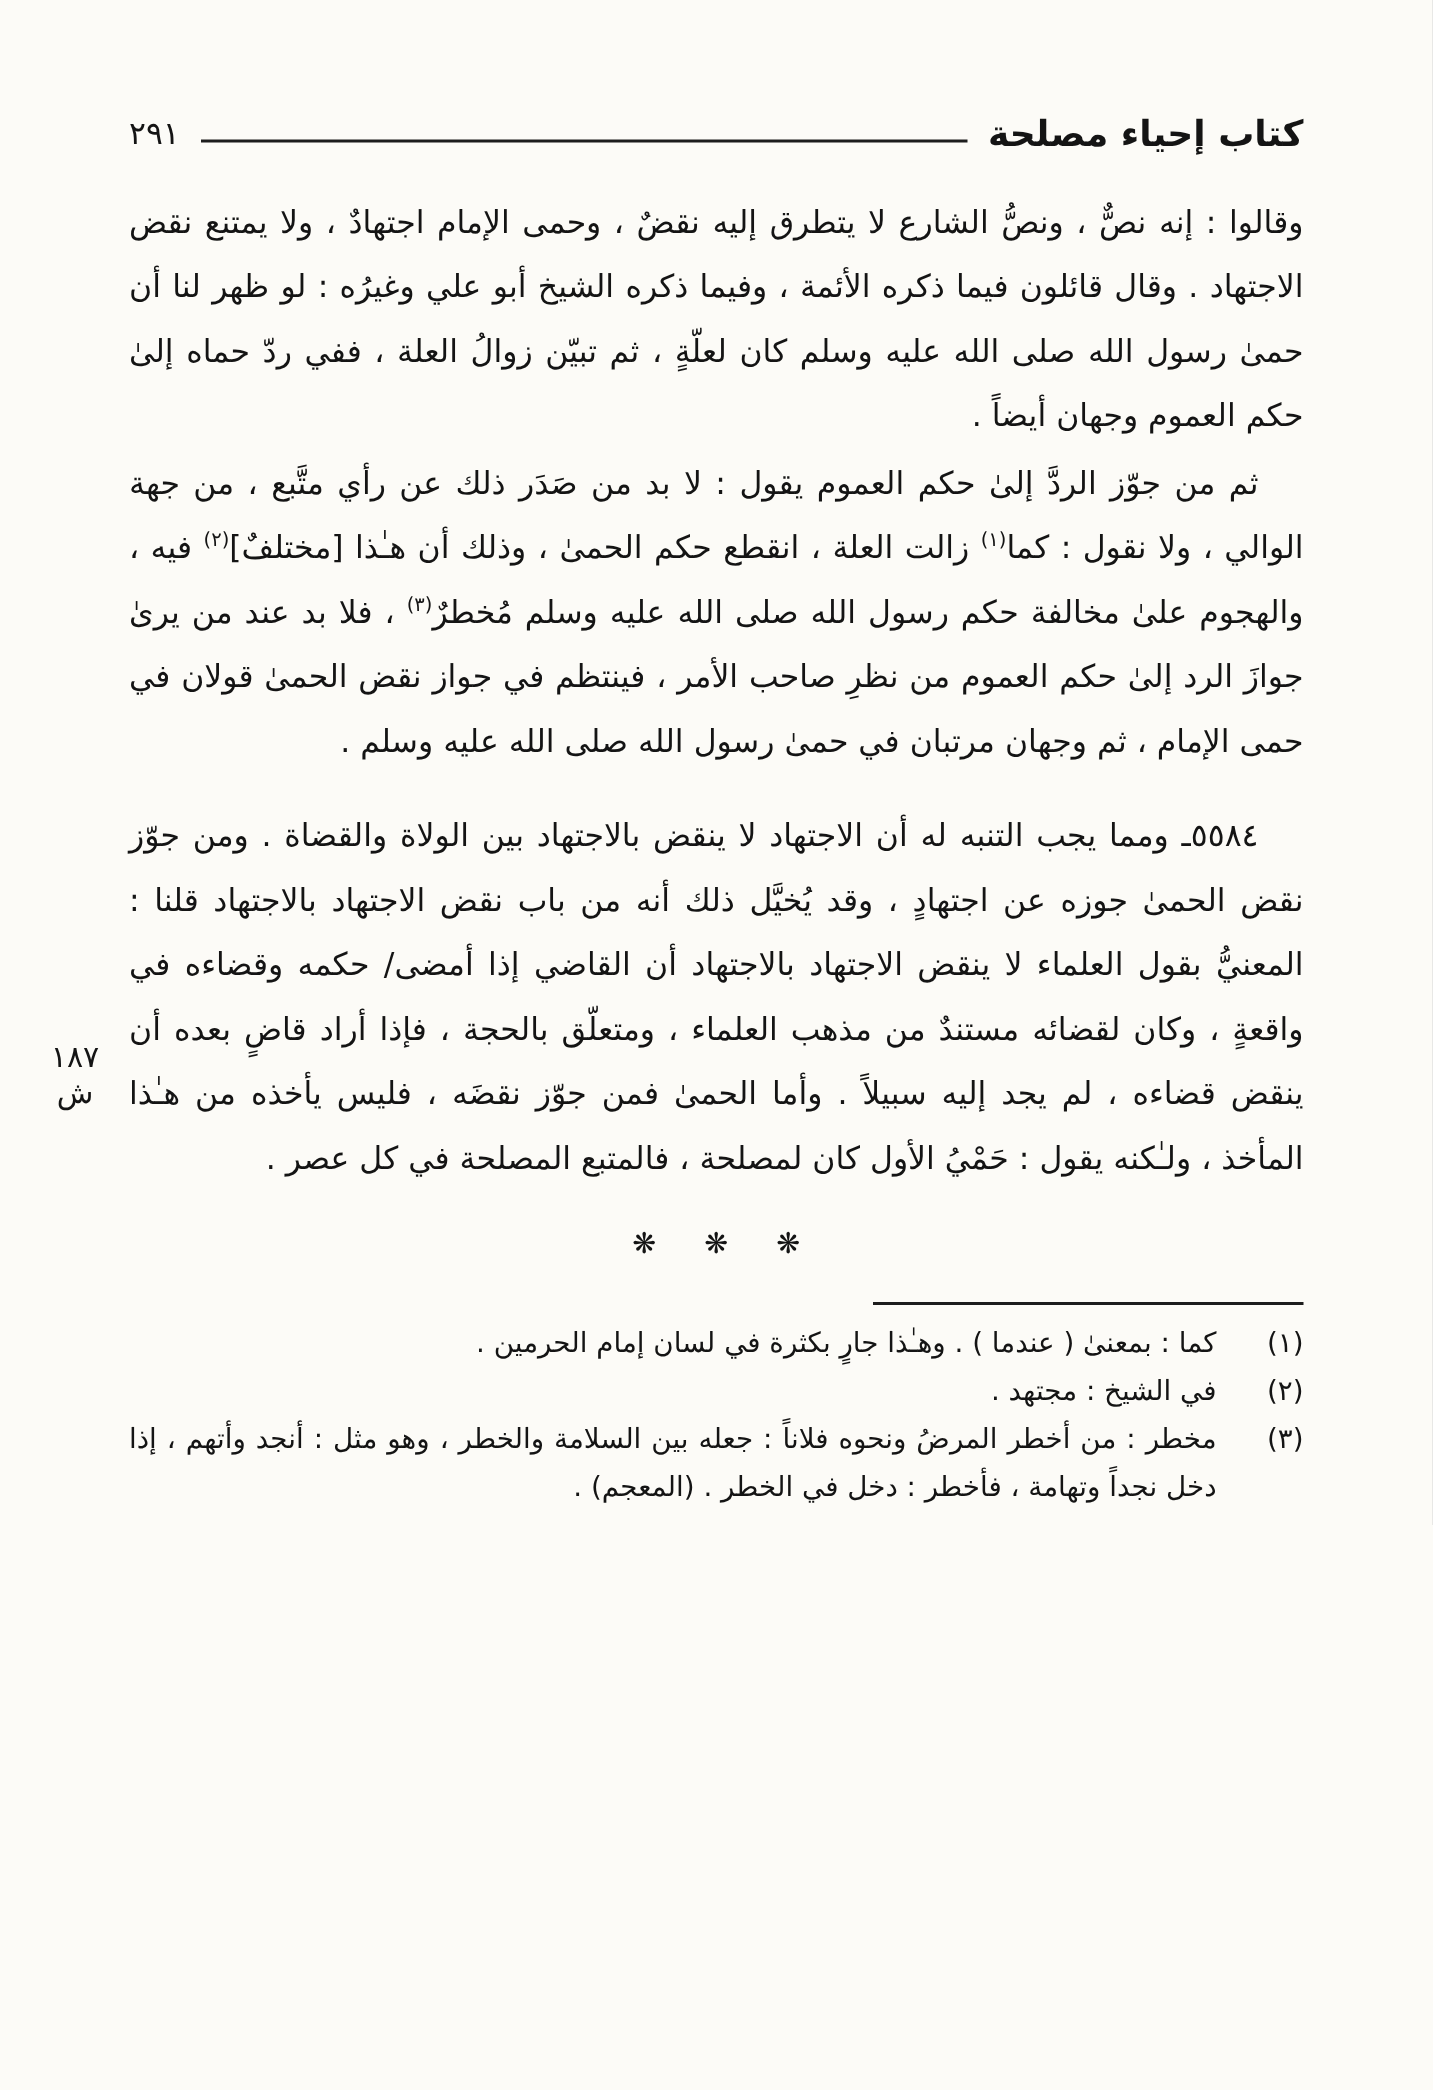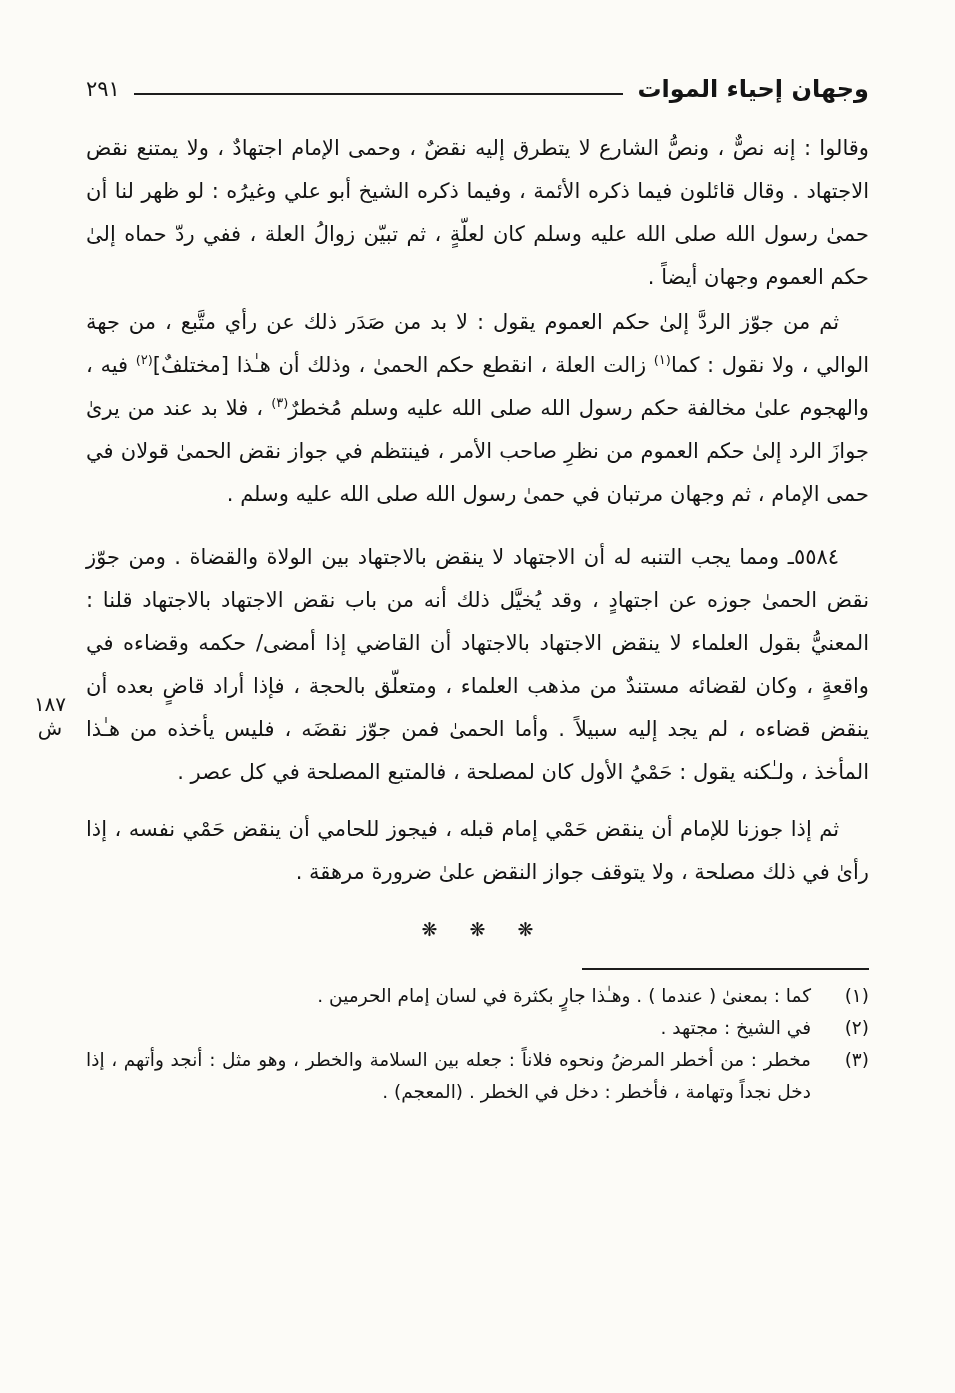--- a/index.html
+++ b/index.html
@@ -111,34 +111,33 @@
     flex: 1;
     text-align: justify;
   }
 </style>
 </head>
 <body>
 
 <div class="page">
 
   <header class="page-header">
-    <span class="book-title">وجهان إحياء الموات</span>
+    <span class="book-title">كتاب إحياء مصلحة</span>
     <span class="header-rule"></span>
     <span class="page-number">٢٩١</span>
   </header>
 
   <main class="body-text">
 
     <p class="para"><span>وقالوا : إنه نصٌّ ، ونصُّ الشارع لا يتطرق إليه نقضٌ ، وحمى الإمام اجتهادٌ ، ولا يمتنع نقض الاجتهاد . وقال قائلون فيما ذكره الأئمة ، وفيما ذكره </span><b>الشيخ أبو علي</b><span> وغيرُه : لو ظهر لنا أن حمىٰ رسول الله صلى الله عليه وسلم كان لعلّةٍ ، ثم تبيّن زوالُ العلة ، ففي ردّ حماه إلىٰ حكم العموم </span><b>وجهان</b><span> أيضاً .</span></p>
 
     <p class="para indent p2"><span>ثم من جوّز الردَّ إلىٰ حكم العموم يقول : لا بد من صَدَر ذلك عن رأي متَّبع ، من جهة الوالي ، ولا نقول : كما</span><sup class="fn-ref">(١)</sup><span> زالت العلة ، انقطع حكم الحمىٰ ، وذلك أن هـٰذا [مختلفٌ]</span><sup class="fn-ref">(٢)</sup><span> فيه ، والهجوم علىٰ مخالفة حكم رسول الله صلى الله عليه وسلم مُخطرٌ</span><sup class="fn-ref">(٣)</sup><span> ، فلا بد عند من يرىٰ جوازَ الرد إلىٰ حكم العموم من نظرِ صاحب الأمر ، فينتظم في جواز نقض الحمىٰ </span><b>قولان</b><span> في حمى الإمام ، ثم </span><b>وجهان</b><span> مرتبان في حمىٰ رسول الله صلى الله عليه وسلم .</span></p>
 
     <p class="para indent p3"><b>٥٥٨٤</b><span>ـ ومما يجب التنبه له أن الاجتهاد لا ينقض بالاجتهاد بين الولاة والقضاة . ومن جوّز نقض الحمىٰ جوزه عن اجتهادٍ ، وقد يُخيَّل ذلك أنه من باب نقض الاجتهاد بالاجتهاد قلنا : المعنيُّ بقول العلماء لا ينقض الاجتهاد بالاجتهاد أن القاضي إذا أمضى/ حكمه وقضاءه في واقعةٍ ، وكان لقضائه مستندٌ من مذهب العلماء ، ومتعلّق بالحجة ، فإذا أراد قاضٍ بعده أن ينقض قضاءه ، لم يجد إليه سبيلاً . وأما الحمىٰ فمن جوّز نقضَه ، فليس يأخذه من هـٰذا المأخذ ، ولـٰكنه يقول : حَمْيُ الأول كان لمصلحة ، فالمتبع المصلحة في كل عصر .</span></p>
 
-    <p class="para indent p4"><span>ثم إذا جوزنا للإمام أن ينقض حَمْي إمام قبله ، فيجوز للحامي أن ينقض حَمْي نفسه ، إذا رأىٰ في ذلك مصلحة ، ولا يتوقف جواز النقض علىٰ ضرورة مرهقة .</span></p>
 
 
 
     <div class="separator">❋ ❋ ❋</div>
 
   </main>
 
   <aside class="margin-note">
     <span class="mn-line">١٨٧</span>
     <span class="mn-line">ش</span>

